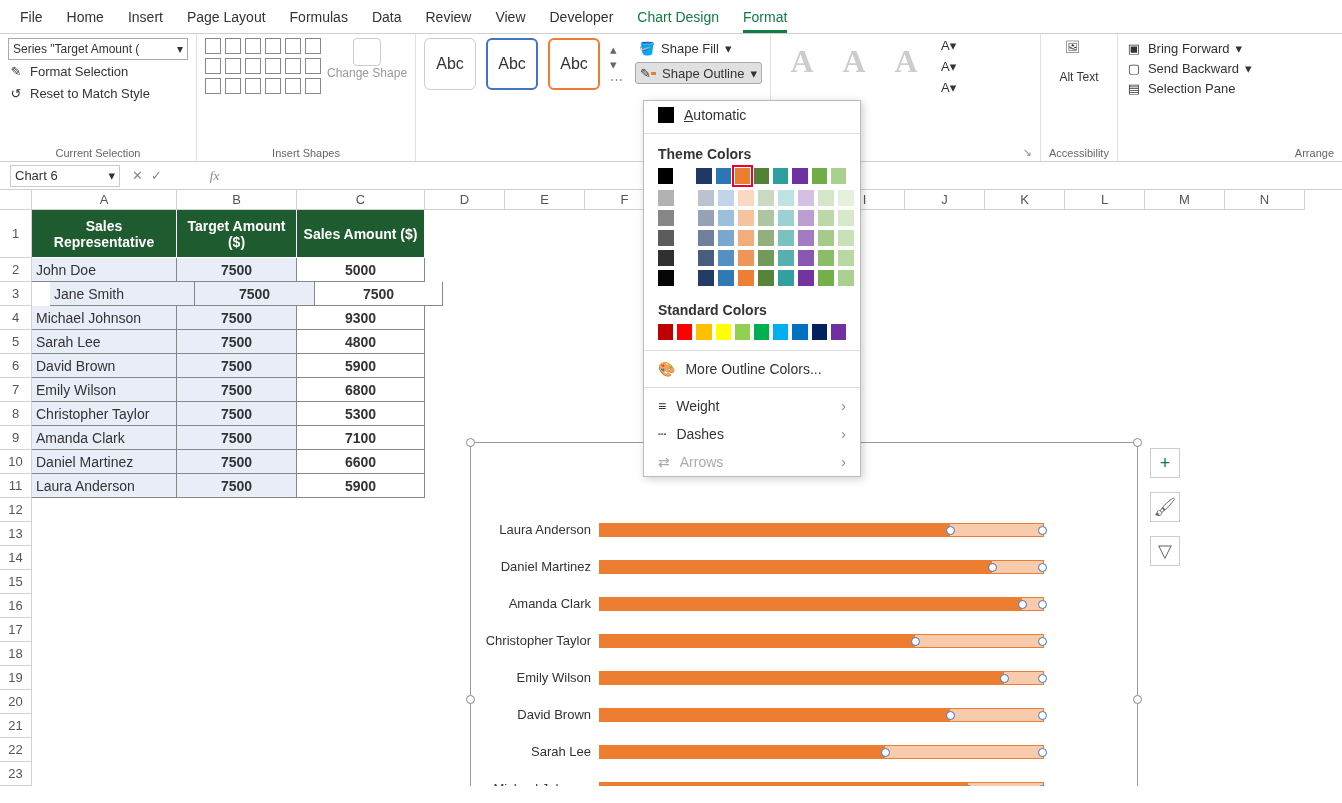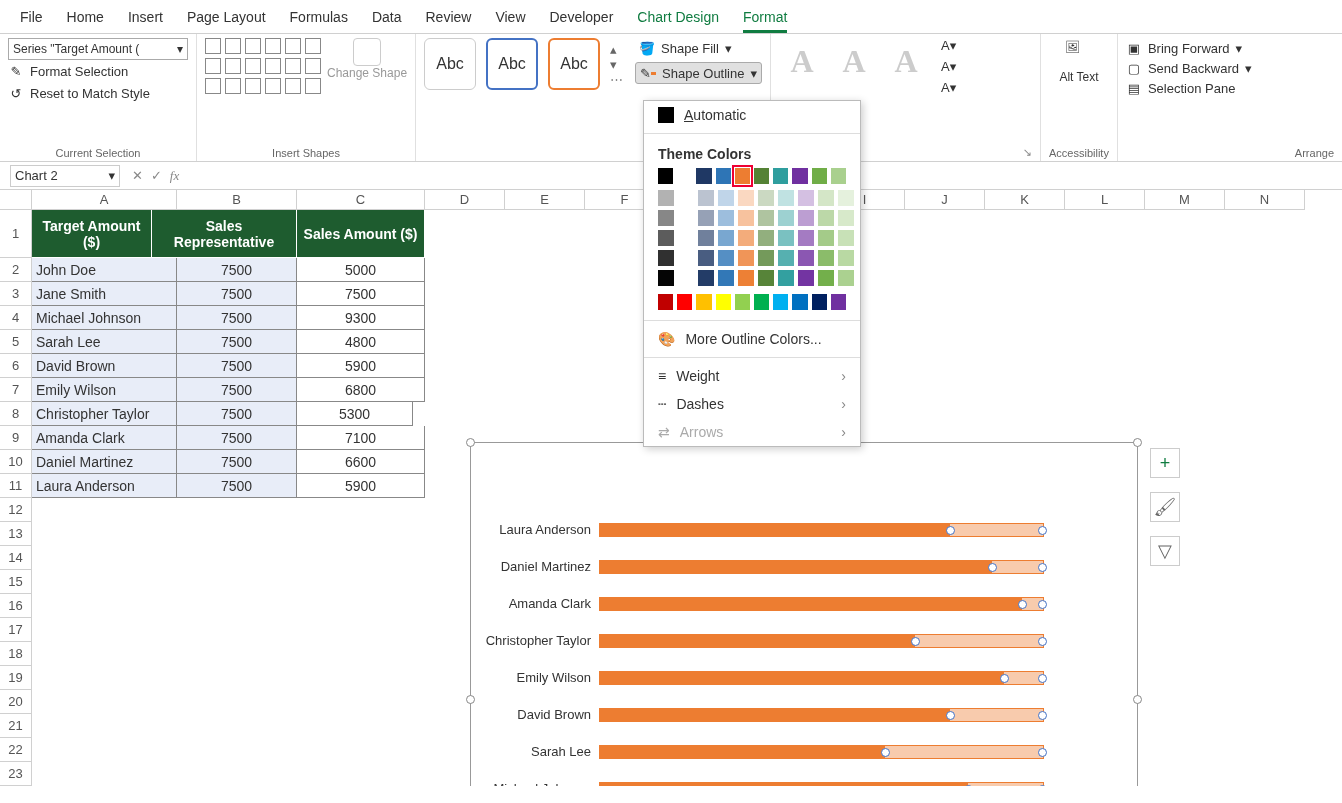--- a/index.html
+++ b/index.html
@@ -38,36 +38,36 @@
 
 .big-btn { display:flex; flex-direction:column; align-items:center; font-size:12px; gap:2px; padding:2px 4px; }
 .big-btn .icon { width:28px; height:28px; }
 
 .arr-item { display:flex; align-items:center; gap:6px; font-size:13px; padding:2px 0; }
 
 
 .fbar { display:flex; align-items:center; border-bottom:1px solid #d0d0d0; height:28px; }
 .namebox { width:110px; border:1px solid #ccc; height:22px; margin:0 6px 0 10px; display:flex; align-items:center; justify-content:space-between; padding:0 4px; font-size:13px; }
 .fx-btns { display:flex; gap:8px; color:#888; padding:0 6px; align-items:center; }
-.fx-label { font-style:italic; font-family: 'Times New Roman', serif; }
+.fx-label { font-style:italic; font-family: 'Times New Roman', serif; margin-left: 40px; }
 .formula { border-left:1px solid #ccc; padding-left:8px; font-size:14px; flex:1; }
 
 
 .sheet-area { position:relative; }
 .col-headers { display:flex; margin-left:32px; }
 .col-h { border-right:1px solid #d0d0d0; border-bottom:1px solid #d0d0d0; text-align:center; font-size:13px; background:#fff; height:20px; line-height:20px; color:#555; }
 .row-area { display:flex; }
 .row-headers { width:32px; }
 .row-h { border-right:1px solid #d0d0d0; border-bottom:1px solid #d0d0d0; text-align:center; font-size:13px; height:24px; line-height:24px; color:#555; }
 .cells { position:relative; }
 .cell-row { display:flex; height:24px; }
 .cell { border-right:1px solid #888; border-bottom:1px solid #888; padding:2px 4px; font-size:14px; display:flex; align-items:center; }
 .cell.hdr { background:#1e5c2f; color:#fff; font-weight:bold; justify-content:center; text-align:center; border-color:#fff; }
 .cell.sel { background:#e8edf8; }
-.cell.num { justify-content:center; }
+.cell.num { justify-content:center;font-weight:bold; }
 
 
 .chart { position:absolute; left:470px; top:252px; width:668px; height:516px; border:1px solid #999; background:#fff; }
 .chart-handle { position:absolute; width:9px; height:9px; background:#fff; border:1px solid #888; border-radius:50%; }
 .plot { position:absolute; left:128px; top:68px; width:475px; height:350px; }
 .bar-row { position:relative; height:37px; display:flex; align-items:center; }
 .bar-label { position:absolute; right:100%; margin-right:8px; white-space:nowrap; font-size:13px; text-align:right; }
 .bar-sales { height:14px; background:#ed7d31; }
 .bar-target { height:14px; background:#f8cbad; border:1px solid #ed7d31; position:relative; }
 .bar-target::before, .bar-target::after { content:''; position:absolute; width:7px; height:7px; background:#fff; border:1px solid #4472c4; border-radius:50%; top:2px; }
@@ -219,21 +219,21 @@
           <span class="smallicon">▤</span>
           <span>Selection Pane</span>
         </div>
     </div>
     <div class="group-label" style="text-align:right">Arrange</div>
   </div>
 </div>
 
 <div class="fbar">
   <div class="namebox">
-    <span>Chart 2</span>
+    <span>Chart 6</span>
     <span>▾</span>
   </div>
   <div class="fx-btns">
     <span>✕</span>
     <span>✓</span>
     <span class="fx-label">fx</span>
   </div>
 </div>
 
 <div class="sheet-area">
@@ -277,31 +277,31 @@
         <div class="row-h">17</div>
         <div class="row-h">18</div>
         <div class="row-h">19</div>
         <div class="row-h">20</div>
         <div class="row-h">21</div>
         <div class="row-h">22</div>
         <div class="row-h">23</div>
       </div>
     <div class="cells" id="cells">
         <div class="cell-row" style="height: 48px;">
+          <div class="cell hdr" style="width: 145px; height: 48px;">Sales Representative</div>
           <div class="cell hdr" style="width: 120px; height: 48px;">Target Amount ($)</div>
-          <div class="cell hdr" style="width: 145px; height: 48px;">Sales Representative</div>
           <div class="cell hdr" style="width: 128px; height: 48px;">Sales Amount ($)</div>
         </div>
         <div class="cell-row">
           <div class="cell sel" style="width: 145px;">John Doe</div>
           <div class="cell sel num" style="width: 120px;">7500</div>
           <div class="cell num" style="width: 128px;">5000</div>
         </div>
         <div class="cell-row">
-          <div class="cell sel" style="width: 145px;">Jane Smith</div>
+          <div class="cell sel" style="width: 145px; margin-left: 18px;">Jane Smith</div>
           <div class="cell sel num" style="width: 120px;">7500</div>
           <div class="cell num" style="width: 128px;">7500</div>
         </div>
         <div class="cell-row">
           <div class="cell sel" style="width: 145px;">Michael Johnson</div>
           <div class="cell sel num" style="width: 120px;">7500</div>
           <div class="cell num" style="width: 128px;">9300</div>
         </div>
         <div class="cell-row">
           <div class="cell sel" style="width: 145px;">Sarah Lee</div>
@@ -314,21 +314,21 @@
           <div class="cell num" style="width: 128px;">5900</div>
         </div>
         <div class="cell-row">
           <div class="cell sel" style="width: 145px;">Emily Wilson</div>
           <div class="cell sel num" style="width: 120px;">7500</div>
           <div class="cell num" style="width: 128px;">6800</div>
         </div>
         <div class="cell-row">
           <div class="cell sel" style="width: 145px;">Christopher Taylor</div>
           <div class="cell sel num" style="width: 120px;">7500</div>
-          <div class="cell num" style="width: 116px;">5300</div>
+          <div class="cell num" style="width: 128px;">5300</div>
         </div>
         <div class="cell-row">
           <div class="cell sel" style="width: 145px;">Amanda Clark</div>
           <div class="cell sel num" style="width: 120px;">7500</div>
           <div class="cell num" style="width: 128px;">7100</div>
         </div>
         <div class="cell-row">
           <div class="cell sel" style="width: 145px;">Daniel Martinez</div>
           <div class="cell sel num" style="width: 120px;">7500</div>
           <div class="cell num" style="width: 128px;">6600</div>
@@ -480,20 +480,21 @@
       <div class="color-sw" style="background: rgb(255, 255, 255); opacity: 0.98;"></div>
       <div class="color-sw" style="background: rgb(31, 56, 100); opacity: 0.98;"></div>
       <div class="color-sw" style="background: rgb(46, 117, 182); opacity: 0.98;"></div>
       <div class="color-sw" style="background: rgb(237, 125, 49); opacity: 0.98;"></div>
       <div class="color-sw" style="background: rgb(84, 130, 53); opacity: 0.98;"></div>
       <div class="color-sw" style="background: rgb(47, 158, 158); opacity: 0.98;"></div>
       <div class="color-sw" style="background: rgb(112, 48, 160); opacity: 0.98;"></div>
       <div class="color-sw" style="background: rgb(112, 173, 71); opacity: 0.98;"></div>
       <div class="color-sw" style="background: rgb(169, 208, 142); opacity: 0.98;"></div>
     </div>
+  <div class="popup-title">Standard Colors</div>
   <div class="color-row" id="std-row">
       <div class="color-sw" style="background: rgb(192, 0, 0);"></div>
       <div class="color-sw" style="background: rgb(255, 0, 0);"></div>
       <div class="color-sw" style="background: rgb(255, 192, 0);"></div>
       <div class="color-sw" style="background: rgb(255, 255, 0);"></div>
       <div class="color-sw" style="background: rgb(146, 208, 80);"></div>
       <div class="color-sw" style="background: rgb(0, 176, 80);"></div>
       <div class="color-sw" style="background: rgb(0, 176, 240);"></div>
       <div class="color-sw" style="background: rgb(0, 112, 192);"></div>
       <div class="color-sw" style="background: rgb(0, 32, 96);"></div>

